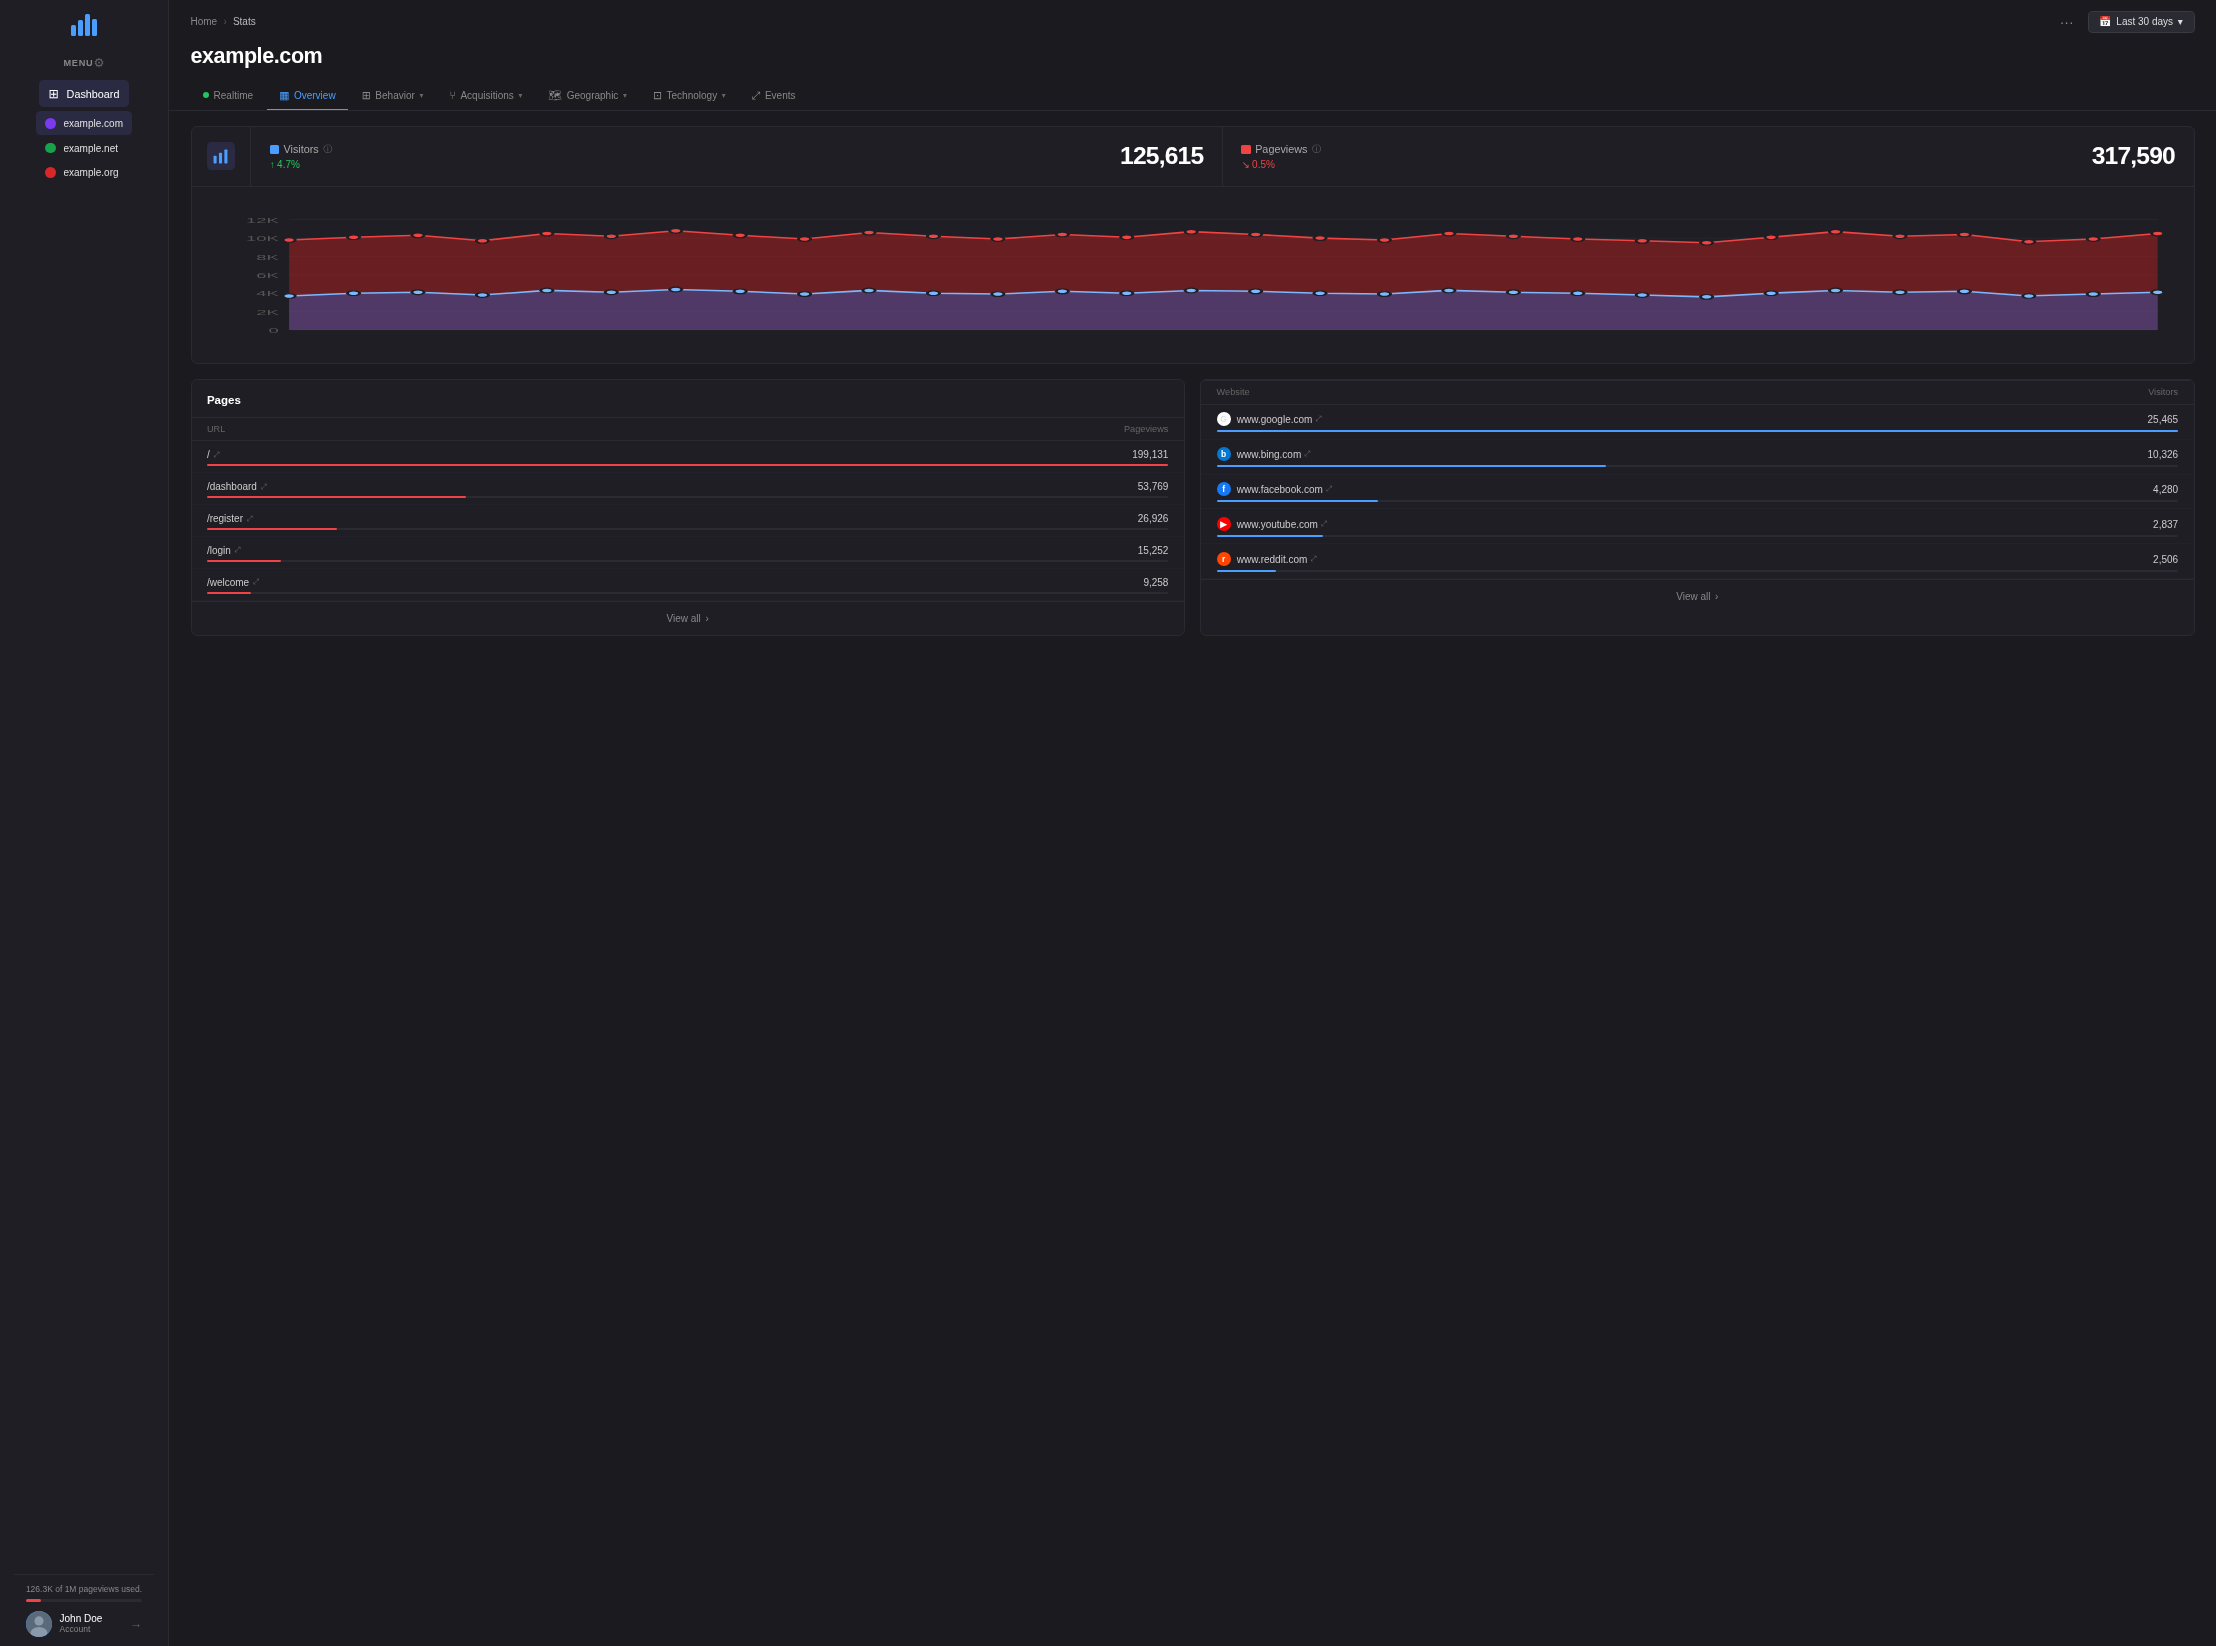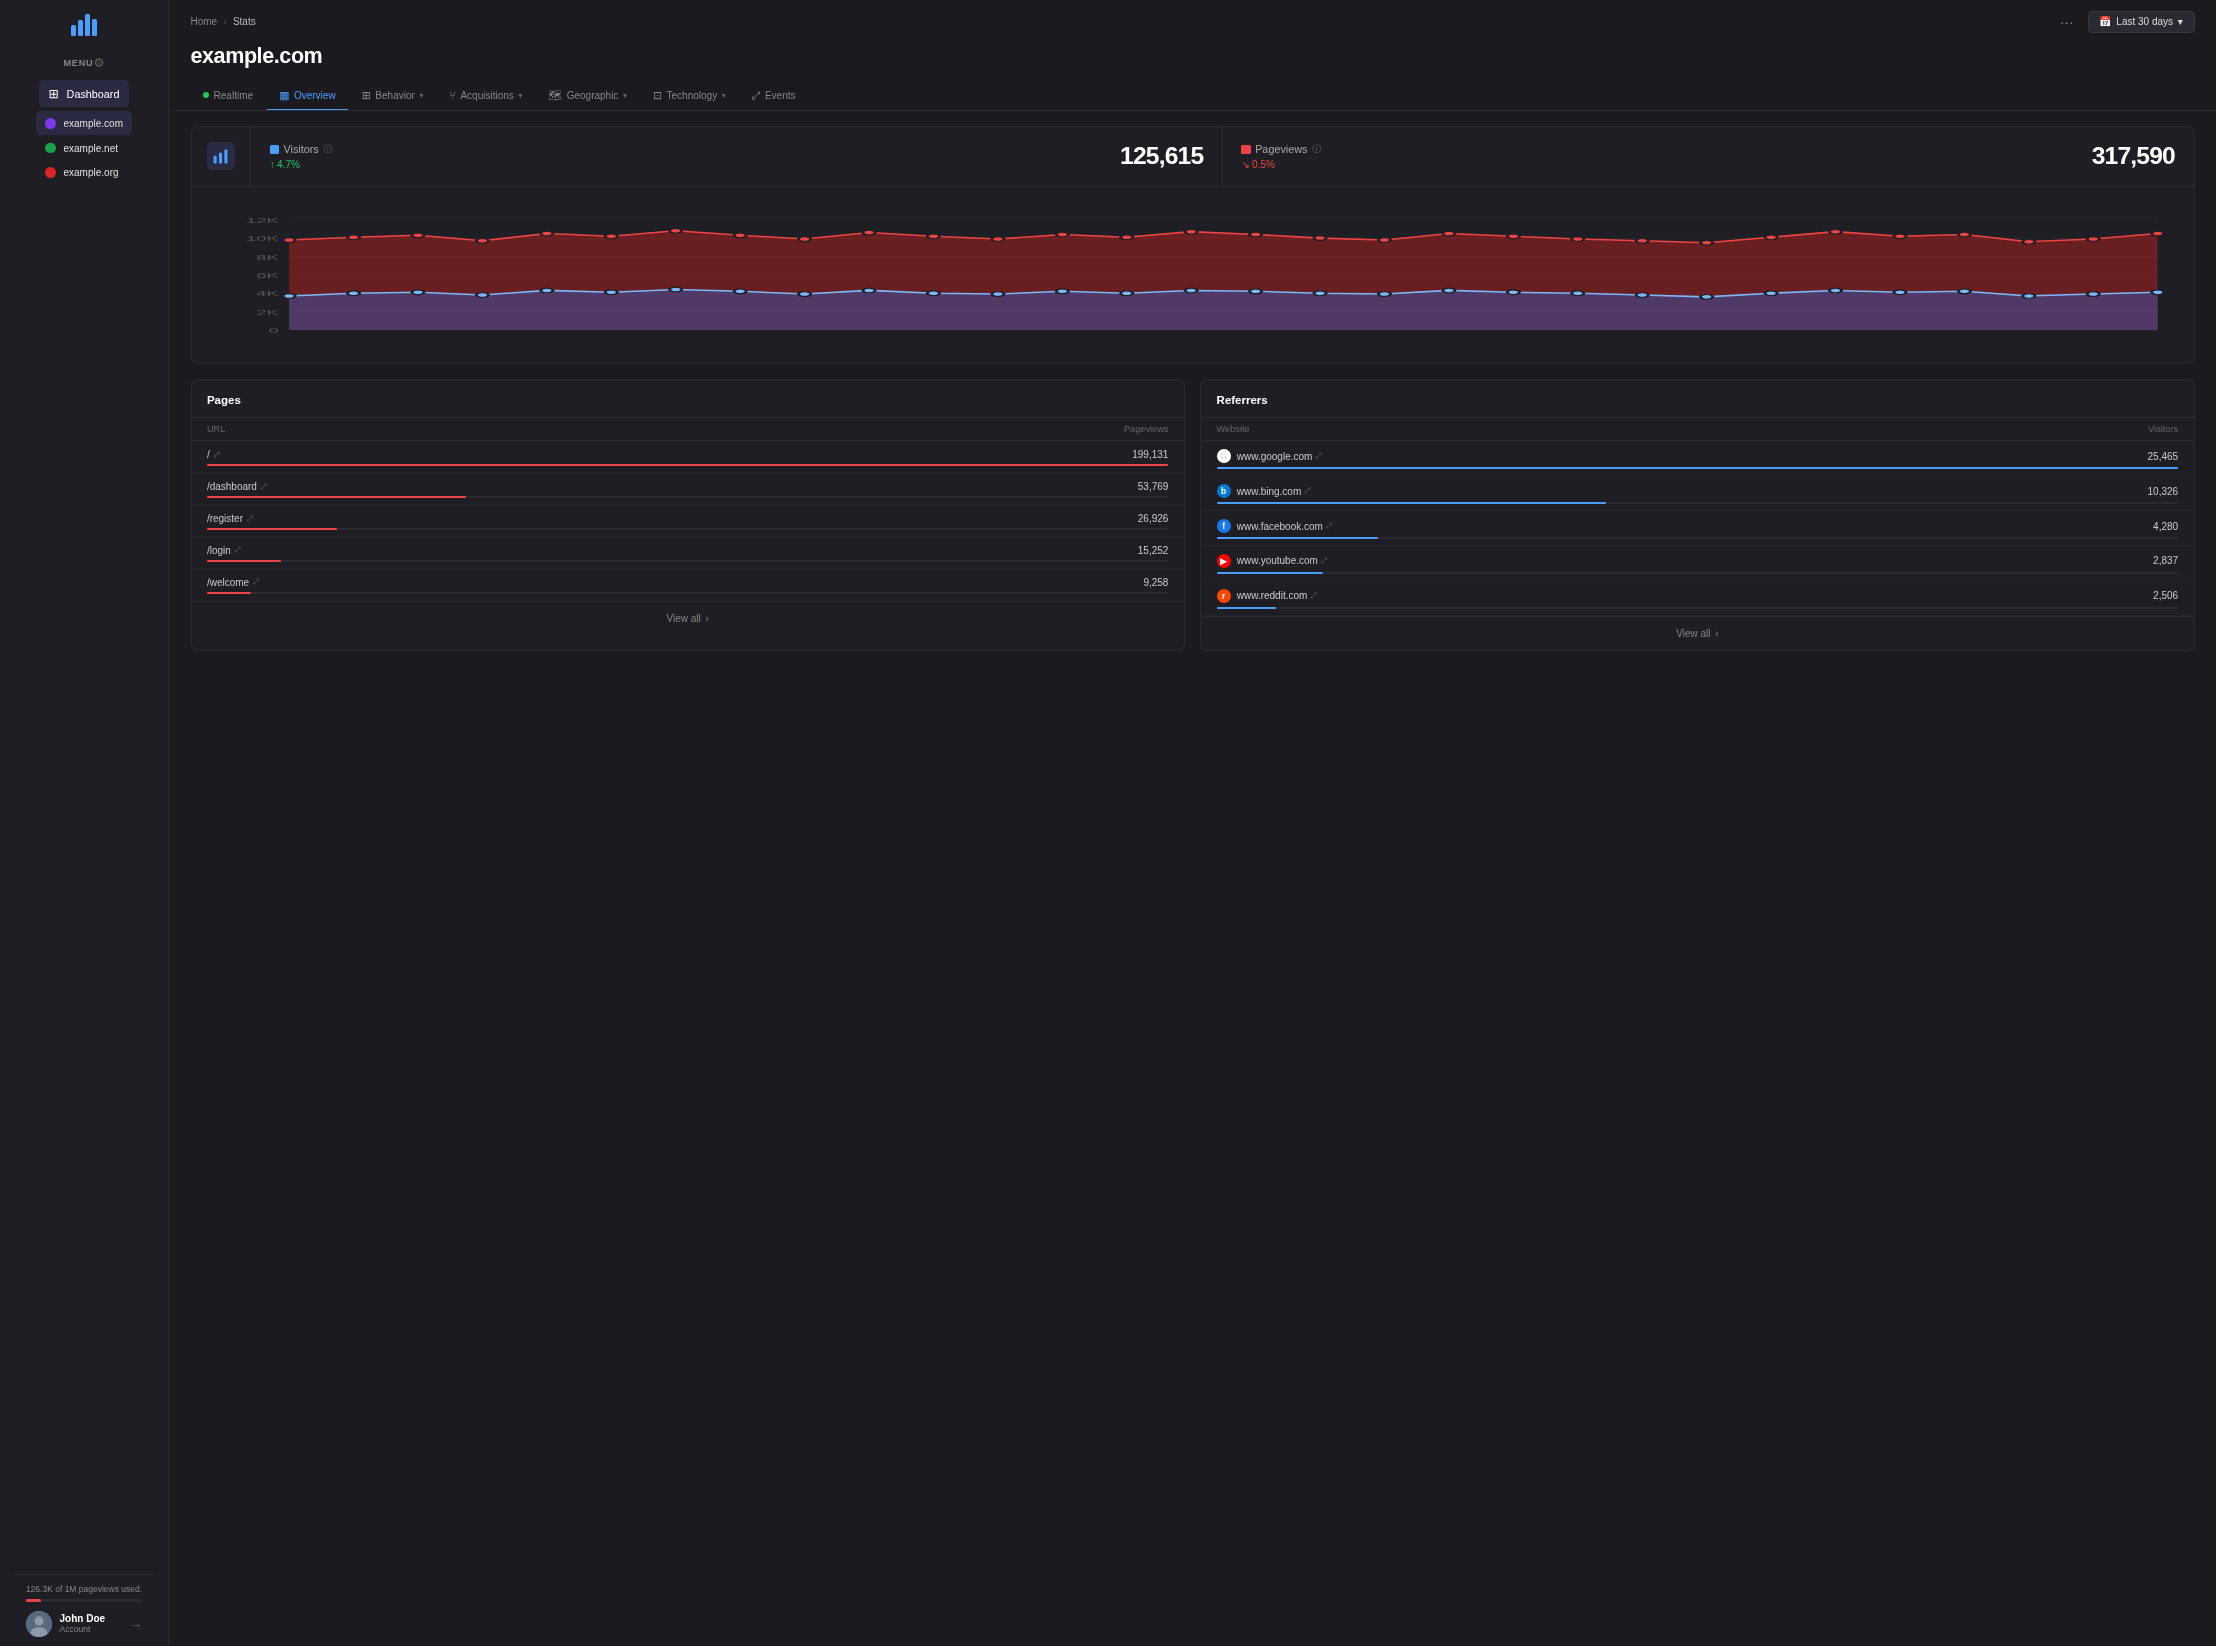--- a/index.html
+++ b/index.html
@@ -27,21 +27,21 @@
     .dot-purple { background: #7c3aed; }
     .dot-green { background: #16a34a; }
     .dot-red { background: #dc2626; }
     .sidebar-bottom { margin-top: auto; padding: 9.2px 12.3px; border-top: 0.8px solid #2a2a32; }
     .pageviews-info { font-size: 8.5px; color: #888; margin-bottom: 4.6px; }
     .pageviews-bar-bg { background: #2a2a32; border-radius: 2.3px; height: 3.1px; margin-bottom: 9.2px; }
     .pageviews-bar-fill { background: #ef4444; border-radius: 2.3px; height: 3.1px; width: 12.6%; }
     .user-section { display: flex; align-items: center; gap: 7.7px; }
     .user-avatar { width: 26px; height: 26px; border-radius: 50%; background: #4a9eff; display: flex; align-items: center; justify-content: center; font-size: 10px; font-weight: 600; overflow: hidden; flex-shrink: 0; }
     .user-info { flex: 1; }
-    .user-name { font-size: 10px; font-weight: 700; color: #fff; }
+    .user-name { font-size: 10px; font-weight: 400; color: #fff; }
     .user-role { font-size: 8.5px; color: #888; }
     .user-logout { color: #666; cursor: pointer; font-size: 12.3px; }
 
     
     .main { flex: 1; display: flex; flex-direction: column; overflow: hidden; }
     .topbar { display: flex; align-items: center; justify-content: space-between; padding: 10.8px 21.5px; }
     .breadcrumb { display: flex; align-items: center; gap: 6.2px; font-size: 10px; color: #888; }
     .breadcrumb-sep { color: #555; }
     .breadcrumb-current { color: #bbb; }
     .topbar-right { display: flex; align-items: center; gap: 7.7px; }
@@ -404,21 +404,20 @@
       </div>
             </div>
           </div>
         <div class="view-all">
           <span>View all</span>
           <span>›</span>
         </div>
       </div>
 
       <div class="data-card">
-        <div class="data-card-title">Referrers</div>
         <div class="data-table-header">
           <span class="col-label">Website</span>
           <span class="col-label">Visitors</span>
         </div>
         <div id="referrers-rows">
             <div class="data-row">
       <div class="data-row-top">
         <div class="referrer-row-top">
           <div class="referrer-icon ref-google" style="font-size:8.5px;font-weight:700;">G</div>
           <span class="referrer-url">www.google.com <span class="ext-icon">⤢</span></span>

